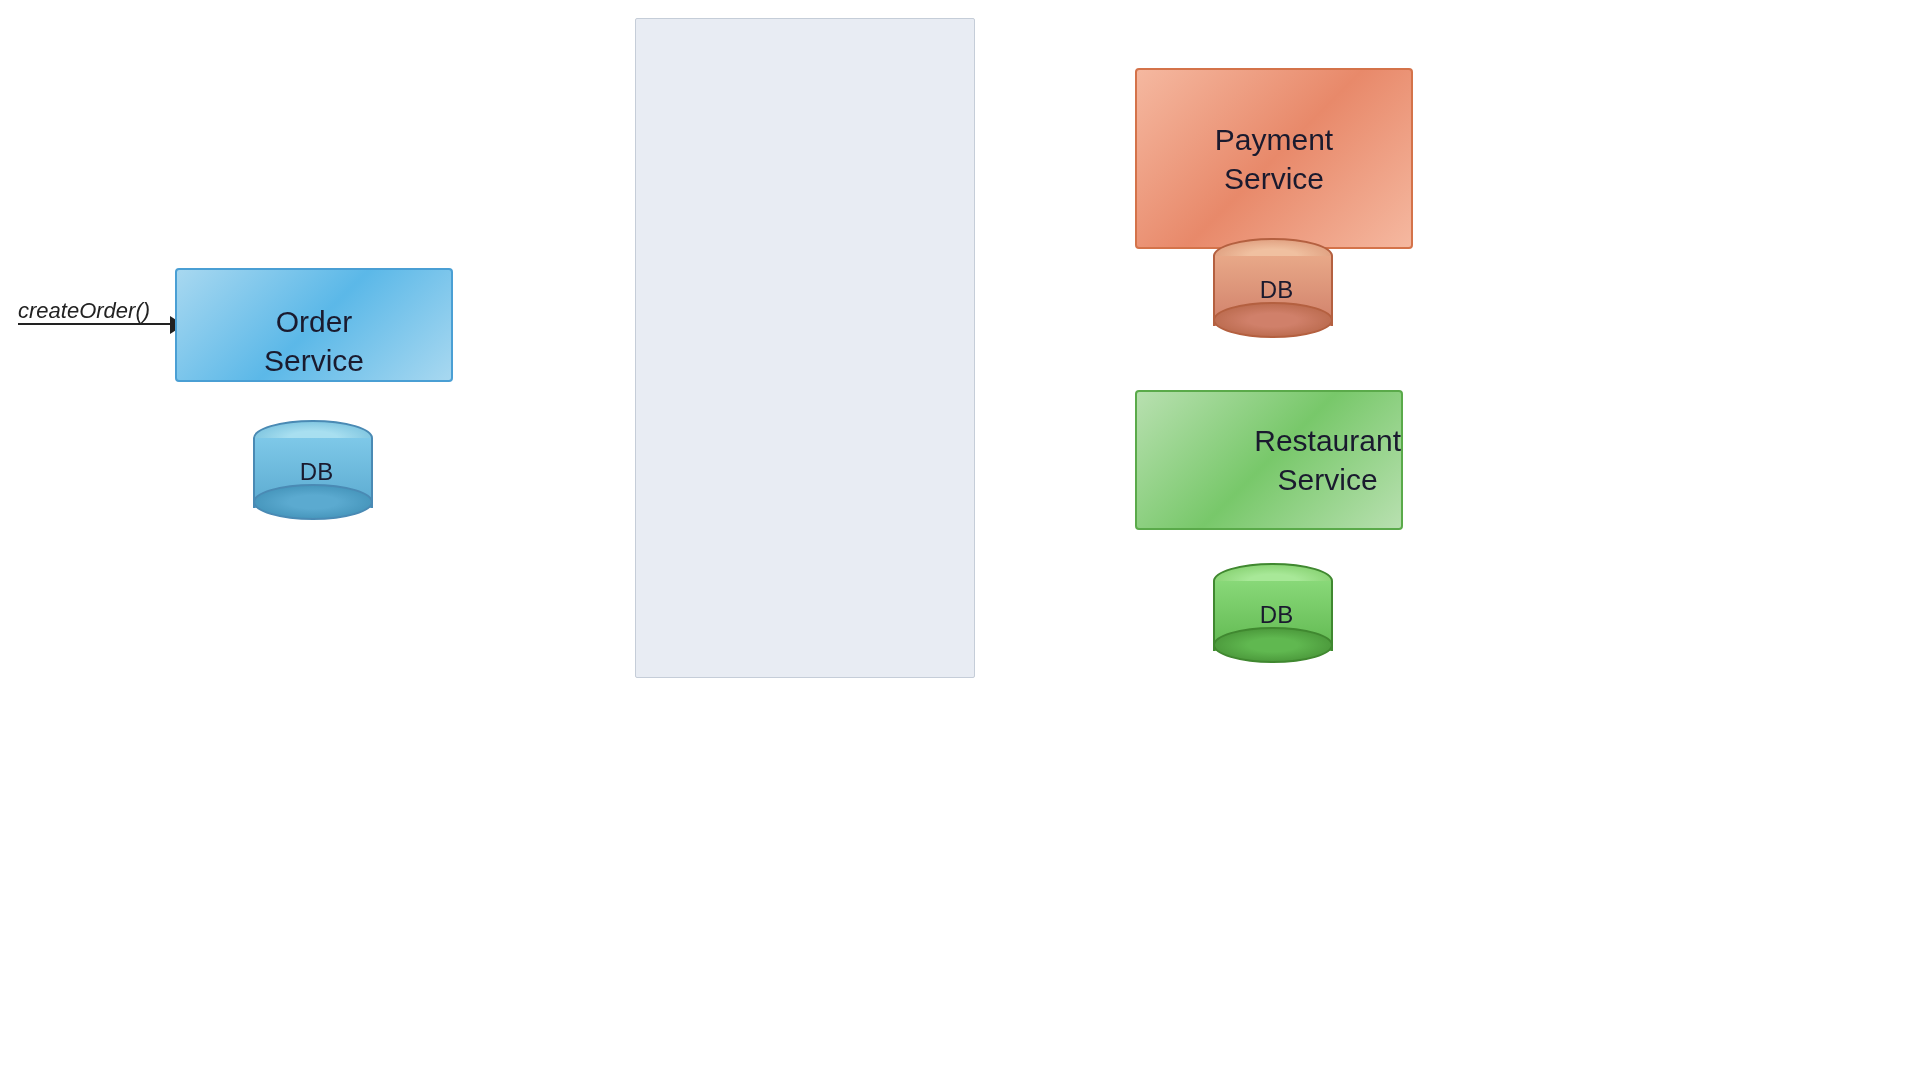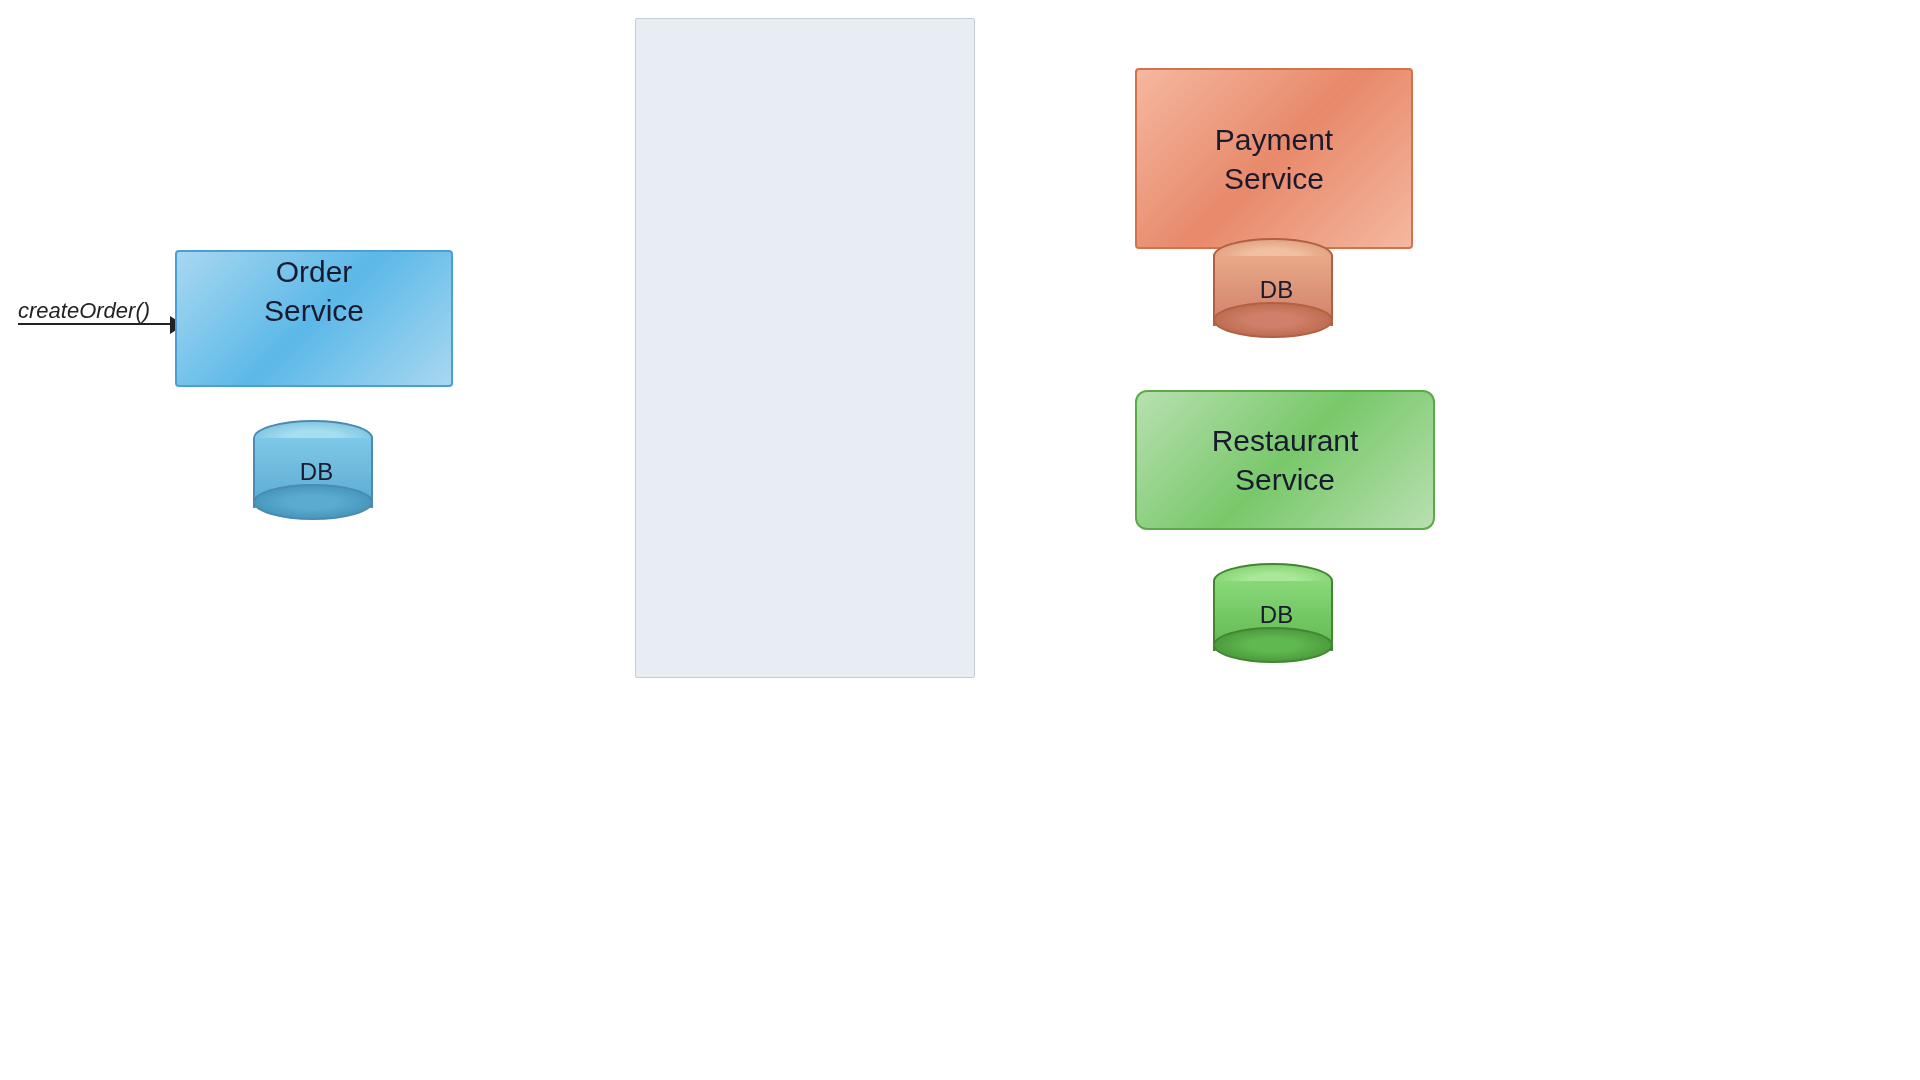--- a/index.html
+++ b/index.html
@@ -47,28 +47,28 @@
       height: 0;
       border-top: 9px solid transparent;
       border-bottom: 9px solid transparent;
       border-left: 14px solid #222;
     }
 
     
     .order-service-box {
       position: absolute;
       left: 175px;
-      top: 250px;
+      top: 268px;
       width: 278px;
-      height: 137px;
+      height: 114px;
       background: linear-gradient(135deg, #a8d8f0 0%, #5bb8e8 50%, #a8d8f0 100%);
       border: 2px solid #4a9fd4;
       border-radius: 4px;
       display: flex;
-      align-items: flex-start;
+      align-items: flex-end;
       justify-content: center;
     }
 
     .order-service-box .service-label {
       font-size: 30px;
       font-weight: 400;
       color: #1a1a2e;
       text-align: center;
       line-height: 1.3;
     }
@@ -131,28 +131,28 @@
       position: absolute;
       left: 1213px;
       top: 238px;
     }
 
     
     .restaurant-service-box {
       position: absolute;
       left: 1135px;
       top: 390px;
-      width: 300px;
+      width: 268px;
       height: 140px;
       background: linear-gradient(135deg, #b8e0b0 0%, #78c86a 50%, #b8e0b0 100%);
       border: 2px solid #5aaa4a;
-      border-radius: 12px;
+      border-radius: 4px;
       display: flex;
       align-items: center;
-      justify-content: center;
+      justify-content: flex-end;
     }
 
     .restaurant-service-box .service-label {
       font-size: 30px;
       font-weight: 400;
       color: #1a1a2e;
       text-align: center;
       line-height: 1.3;
     }
 

